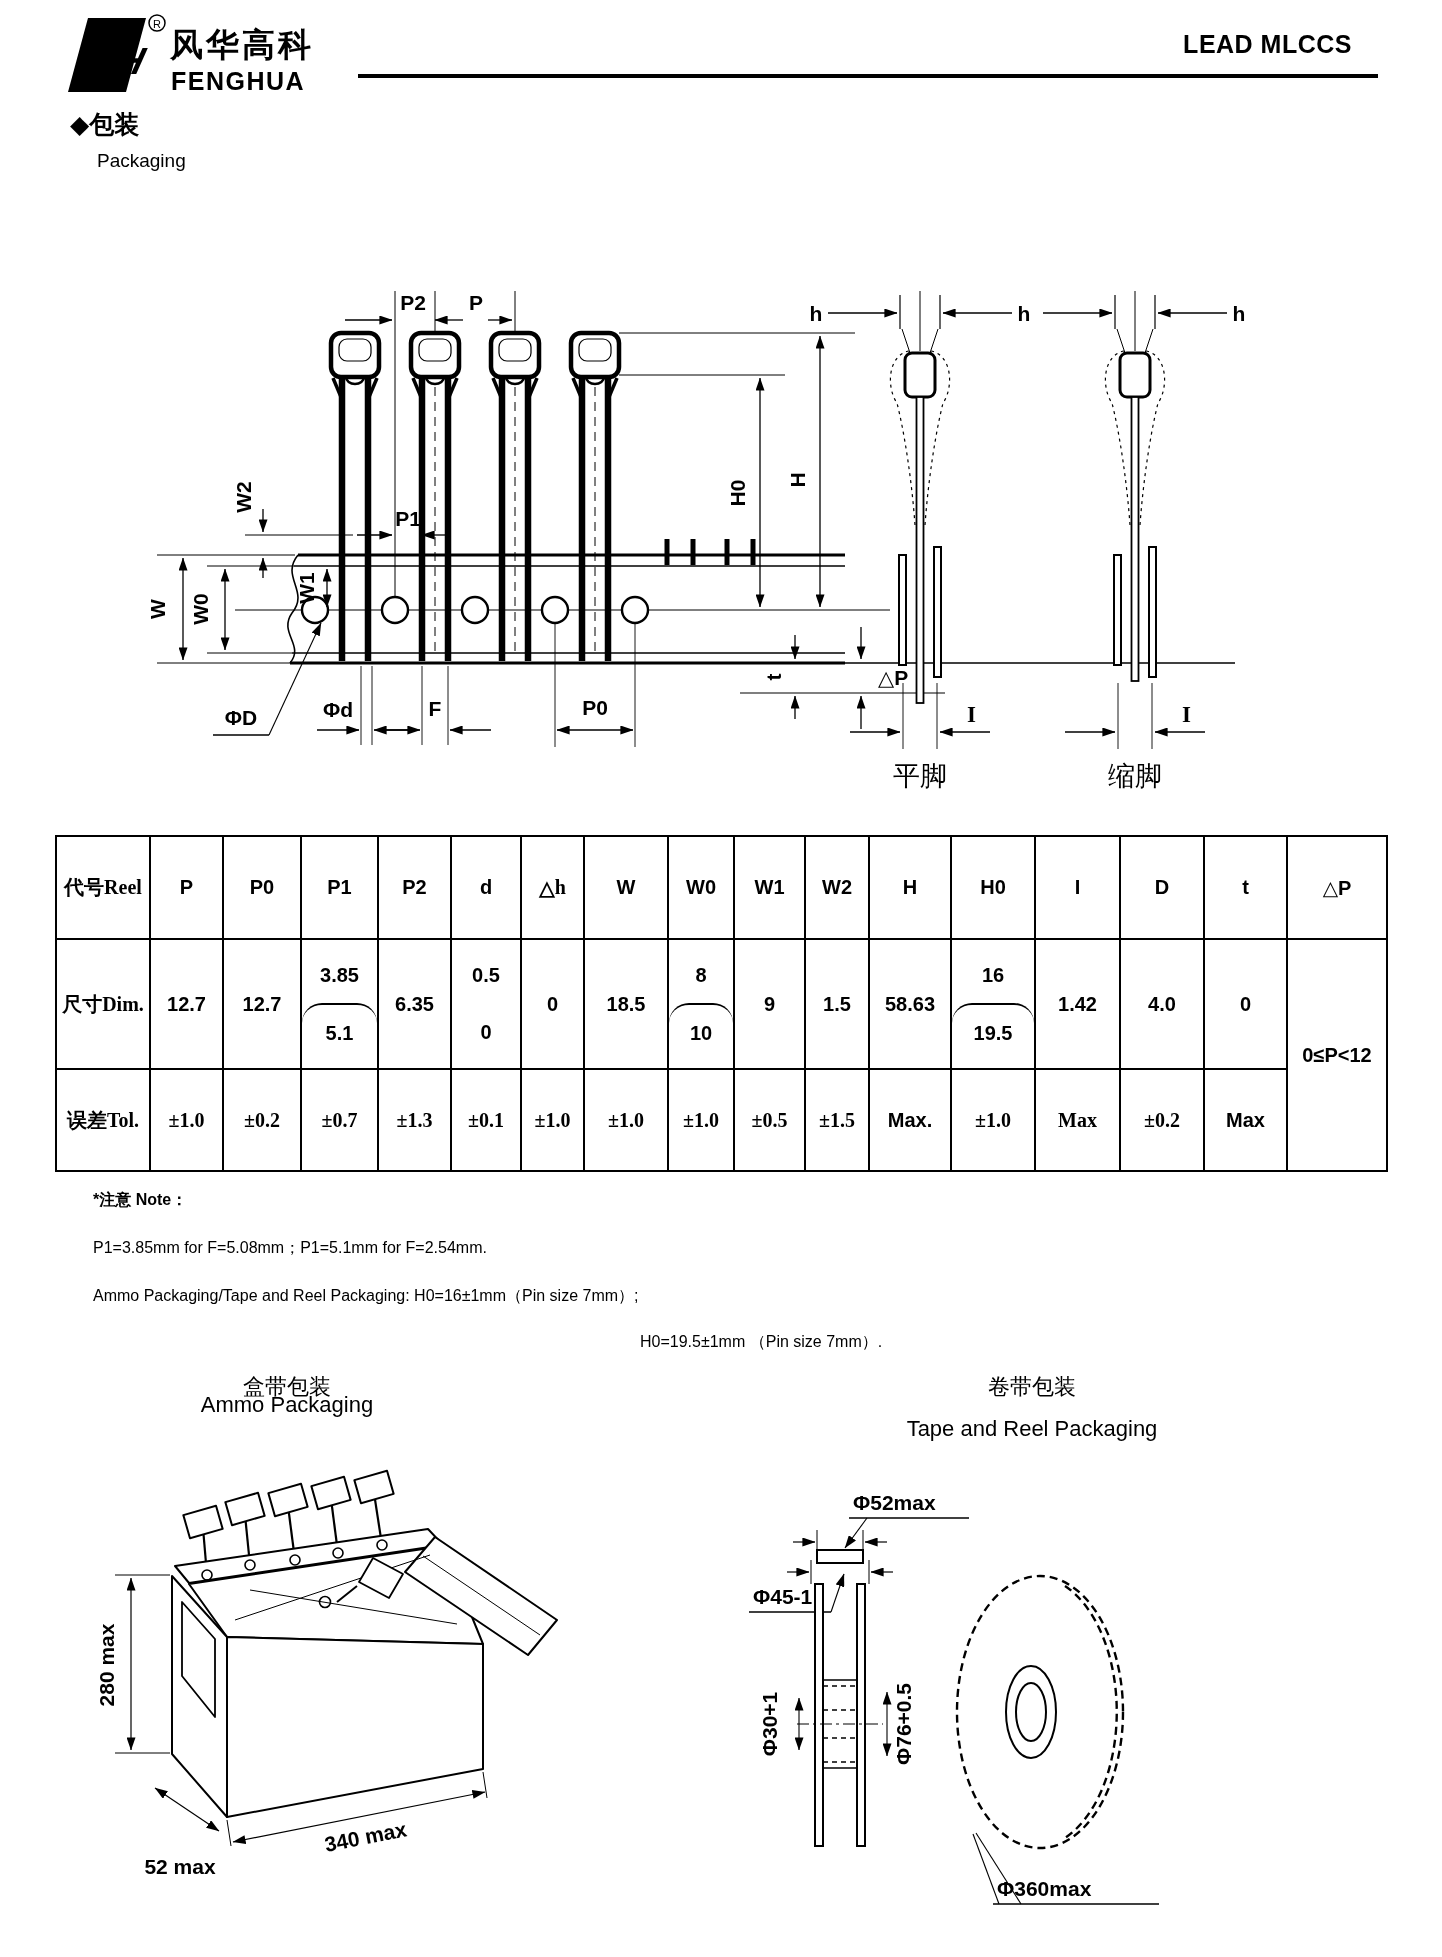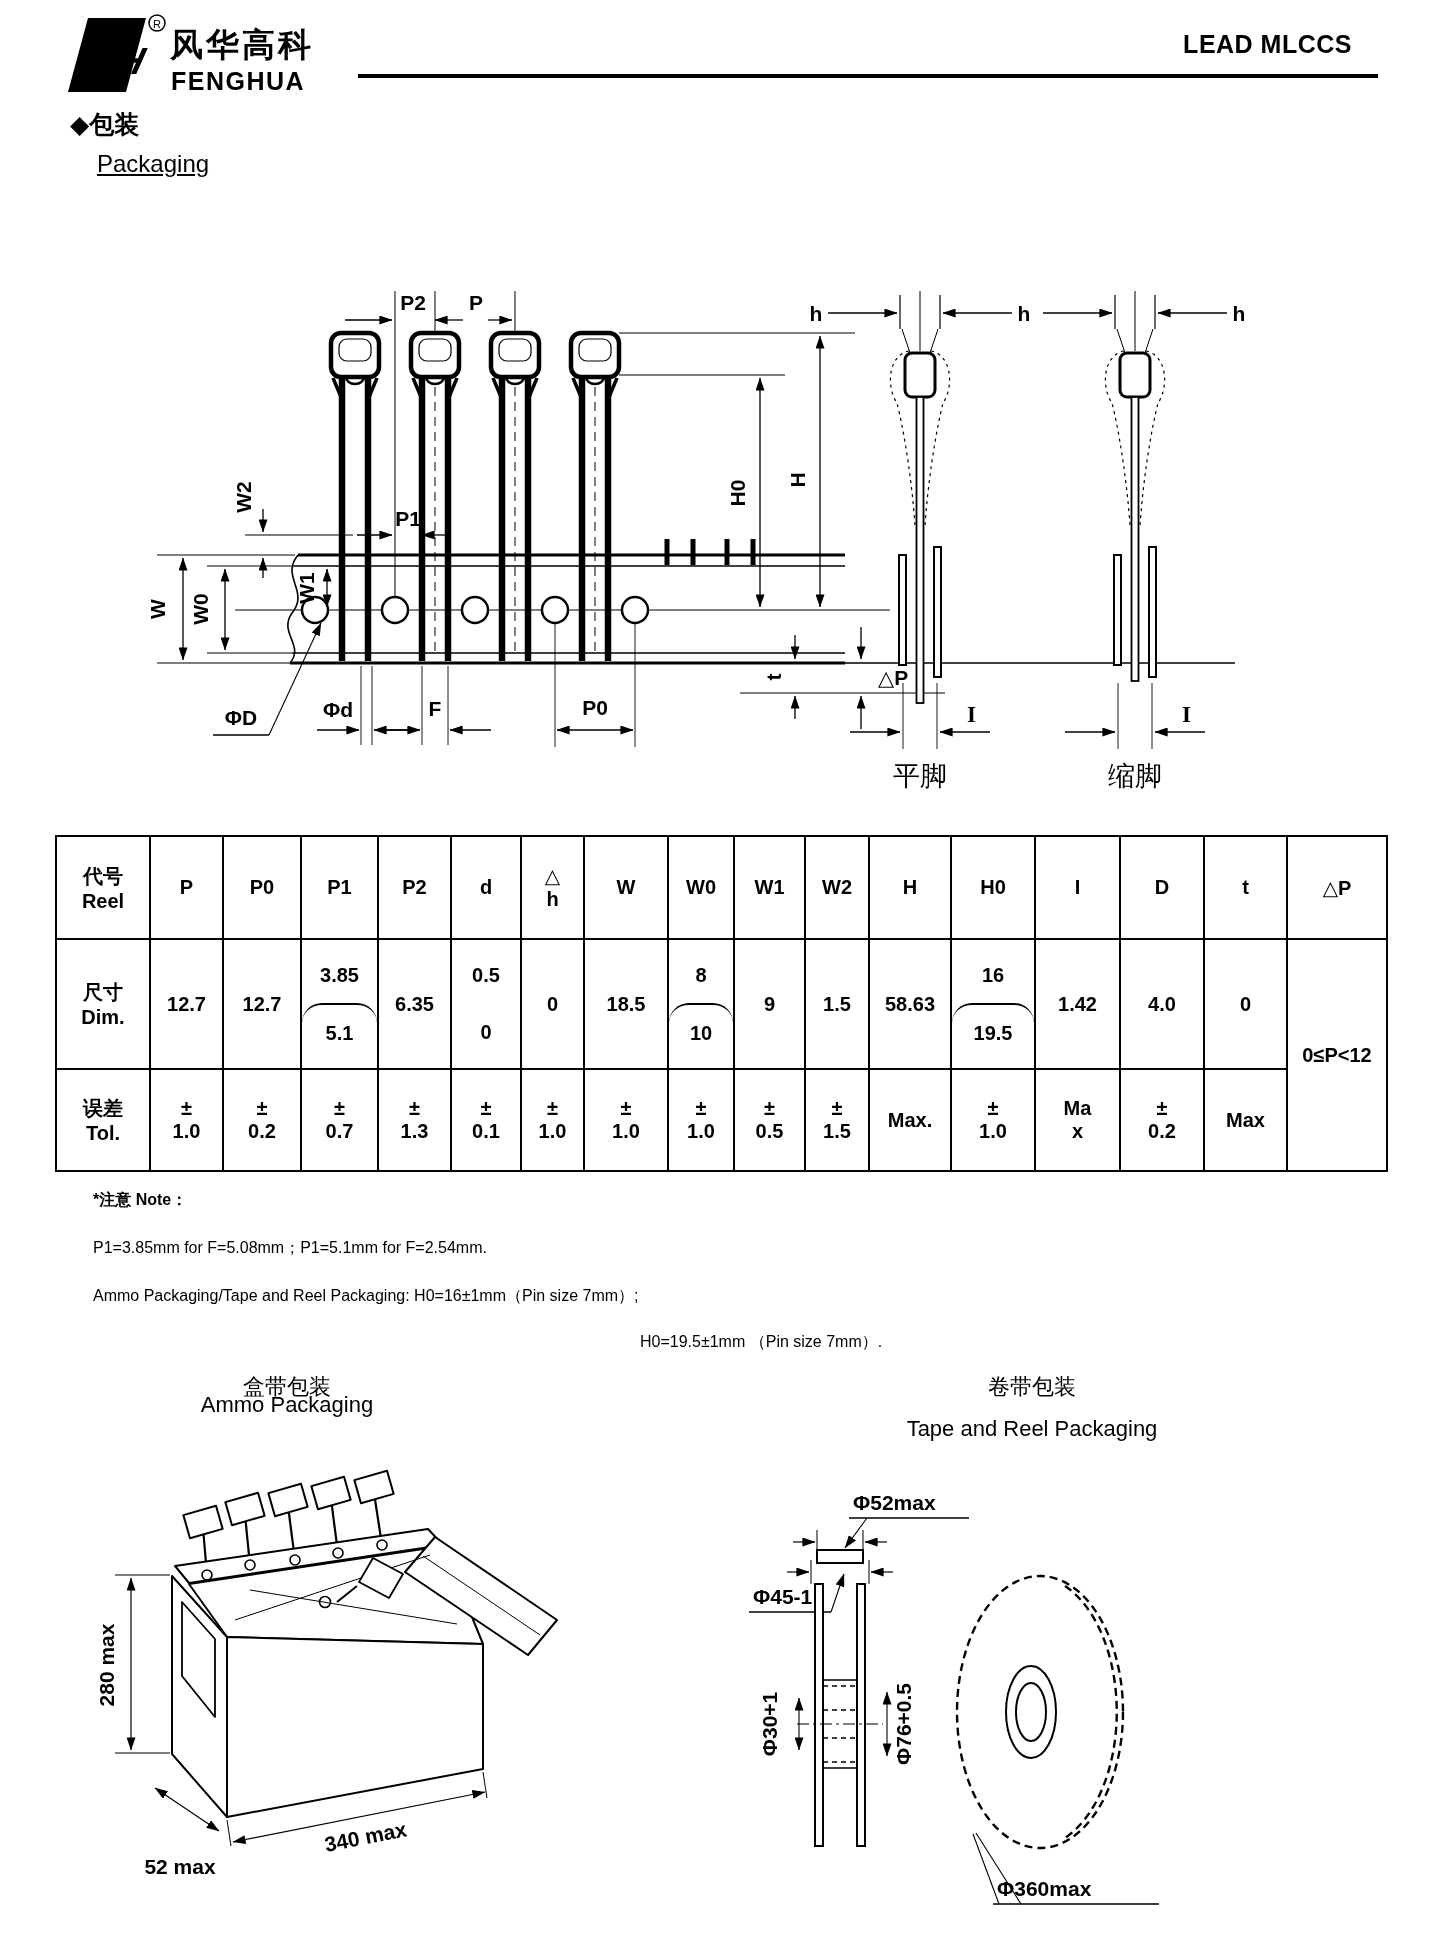--- a/index.html
+++ b/index.html
@@ -3,27 +3,27 @@
 <meta charset="utf-8">
 <style>
   html,body{margin:0;padding:0;background:#888;}
   .page{position:relative;width:1442px;height:1957px;background:#ffffff;overflow:hidden;
         font-family:"Liberation Sans","DejaVu Sans",sans-serif;color:#000;}
   .abs{position:absolute;white-space:nowrap;}
   
   .doc-title{left:1000px;top:30px;width:352px;text-align:right;font-size:25px;font-weight:bold;letter-spacing:.5px;}
   .head-rule{left:358px;top:74px;width:1020px;height:4px;background:#000;}
   .sec-cn{left:70px;top:108px;font-size:25px;font-weight:bold;}
-  .sec-en{left:97px;top:150px;font-size:24px;text-decoration:underline;}
+  .sec-en{left:97px;top:150px;font-size:19px;}
   
   table.dim{position:absolute;left:55px;top:835px;width:1331px;border-collapse:collapse;table-layout:fixed;
             font-weight:bold;font-size:20px;}
   table.dim td{border:2px solid #000;text-align:center;vertical-align:middle;padding:0;}
   tr.r1{height:103px} tr.r2{height:130px} tr.r3{height:102px}
-  .v2{display:flex;flex-direction:column;gap:0;align-items:center;justify-content:center;}
+  .v2{display:flex;flex-direction:row;gap:0;align-items:center;justify-content:center;font-family:Liberation Serif, serif;}
   .splitwrap{height:114px;display:flex;flex-direction:column;}
   .half{flex:1;display:flex;align-items:center;justify-content:center;}
   .half.b{border-top:2px solid #000;border-radius:20px;}
   
   .note{font-size:16px;}
   .n1{left:93px;top:1190px;font-weight:bold;}
   .n2{left:93px;top:1238px;}
   .n3{left:93px;top:1286px;}
   .n4{left:640px;top:1332px;}
   

